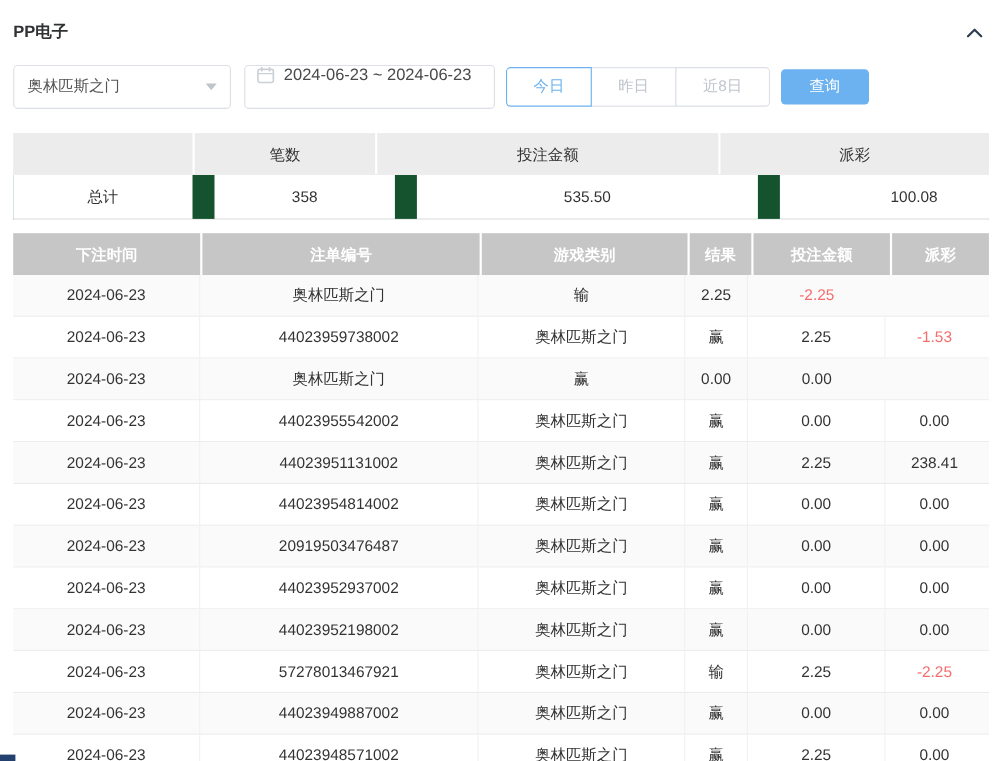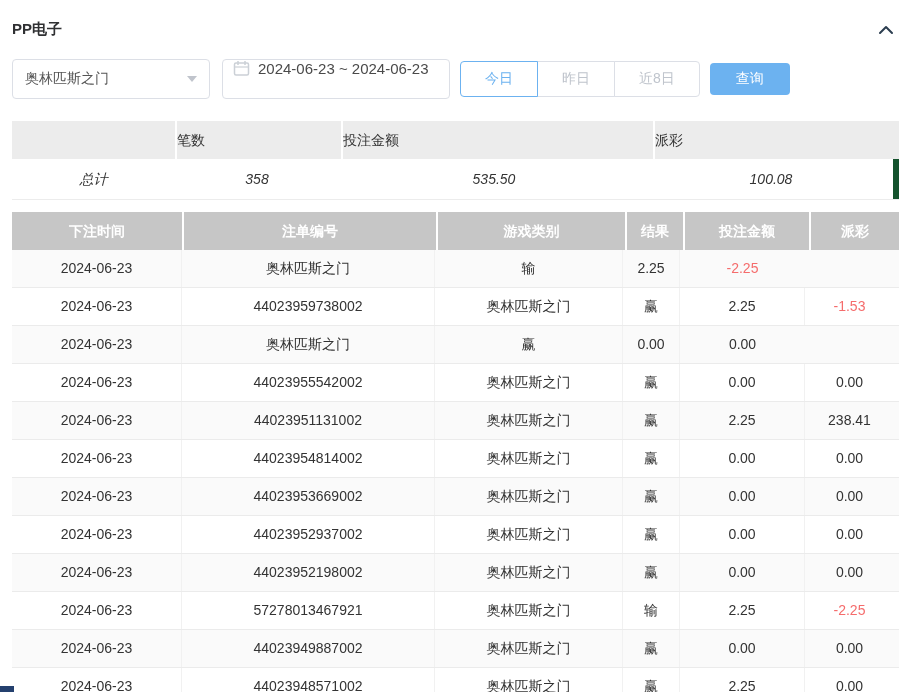--- a/index.html
+++ b/index.html
@@ -51,25 +51,25 @@
     margin-left:10px; height:32px; width:80px; background:#6cb2f0; color:#fff;
     border:none; border-radius:4px; font-size:14px; cursor:pointer; font-family:Liberation Mono, monospace;
   }
 
   
   .summary { margin:22px 12px 0 12px; width:887px; }
   .summary-head {
     display:grid; grid-template-columns:163px 164px 310px 244px; gap:2px;
   }
   .summary-head .cell {
-    background:#ececec; height:38px; line-height:38px; color:#333;
+    background:#ececec; height:38px; line-height:38px; text-align:center; color:#333;
   }
   .summary-body {
-    display:grid; grid-template-columns:163px 164px 310px 244px; gap:0;
-    background:#14532d; border-bottom:1px solid #ececec;font-style:italic;
+    display:grid; grid-template-columns:163px 164px 310px 244px; gap:20px;
+    background:#14532d; border-bottom:1px solid #ececec;
   }
   .summary-body .cell {
     background:#fff; height:40px; line-height:40px; text-align:center; color:#333;
   }
 
   
   .dtable { margin:12px 12px 0 12px; width:887px; }
   .dhead { display:grid; grid-template-columns:170px 252px 187px 56px 124px 88px; gap:2px; }
   .dhead .cell {
     background:#c6c6c6; color:#fff; font-weight:bold; height:38px; line-height:38px;
@@ -201,21 +201,21 @@
         <div class="trow">
     <div class="c c-time">2024-06-23</div>
     <div class="c c-id">44023954814002</div>
     <div class="c c-game">奥林匹斯之门</div>
     <div class="c c-result">赢</div>
     <div class="c c-amount">0.00</div>
     <div class="c c-payout">0.00</div>
   </div>
         <div class="trow stripe">
     <div class="c c-time">2024-06-23</div>
-    <div class="c c-id">44023953669002</div>
+    <div class="c c-id">20919503476487</div>
     <div class="c c-game">奥林匹斯之门</div>
     <div class="c c-result">赢</div>
     <div class="c c-amount">0.00</div>
     <div class="c c-payout">0.00</div>
   </div>
         <div class="trow">
     <div class="c c-time">2024-06-23</div>
     <div class="c c-id">44023952937002</div>
     <div class="c c-game">奥林匹斯之门</div>
     <div class="c c-result">赢</div>

